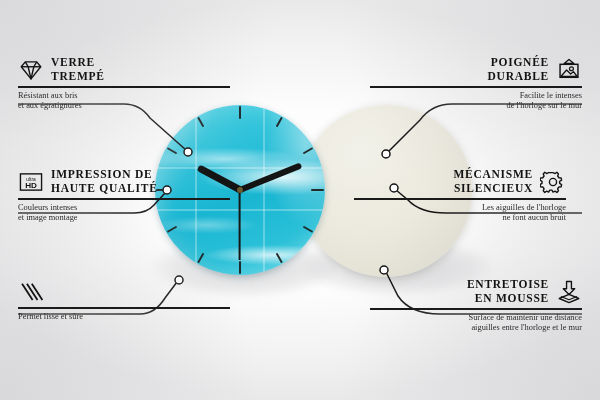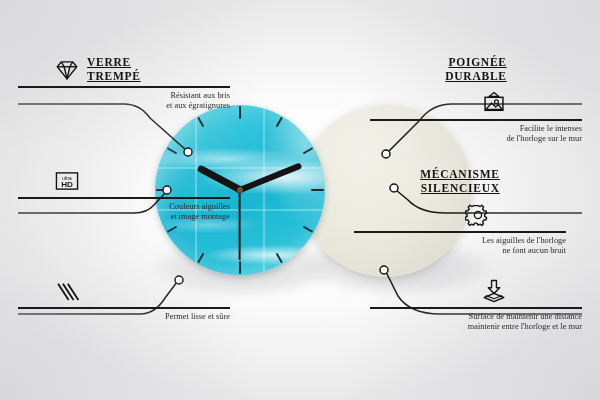--- a/index.html
+++ b/index.html
@@ -20,41 +20,40 @@
       radial-gradient(circle at 0% 0%, rgba(205,205,208,.55) 0%, rgba(205,205,208,0) 38%),
       radial-gradient(circle at 100% 0%, rgba(205,205,208,.5) 0%, rgba(205,205,208,0) 36%),
       radial-gradient(circle at 0% 100%, rgba(200,200,205,.5) 0%, rgba(200,200,205,0) 36%),
       radial-gradient(circle at 100% 100%, rgba(200,200,205,.5) 0%, rgba(200,200,205,0) 36%);
   }
 
   
   .feat{position:absolute;width:212px;}
   .feat .hdrow{display:flex;align-items:center;gap:7px;}
   .feat.left .hdrow{justify-content:flex-start;}
-  .feat.right .hdrow{justify-content:flex-end;flex-direction:column;}
+  .feat.right .hdrow{justify-content:flex-end;flex-direction:row;}
   .ttl{
     font-family:"Liberation Serif", serif;
     font-weight:bold;
     font-size:11.5px;
     letter-spacing:.75px;
     line-height:13.5px;
     color:#131313;
     text-transform:uppercase;
-    text-decoration:underline;
   }
   .feat.left .ttl{text-align:left;}
   .feat.right .ttl{text-align:right;}
   .rule{height:1.6px;background:#1a1a1a;margin:3px 0 3px 0;width:100%;}
   .sub{
     font-family:"Liberation Serif", serif;
     font-size:8.4px;line-height:10.4px;color:#2a2a2a;
   }
-  .feat.left .sub{text-align:right;}
+  .feat.left .sub{text-align:left;}
   .feat.right .sub{text-align:right;}
-  .ico{width:26px;height:26px;flex:0 0 26px;display:block;margin-left:36px;}
+  .ico{width:26px;height:26px;flex:0 0 26px;display:block;}
   .ico svg{display:block;width:26px;height:26px;}
 
   
   #f-verre   {left:18px; top:56px;}
   #f-impr    {left:18px; top:168px;}
   #f-bords   {left:18px; top:278px;}
   
   #f-poignee {left:370px; top:56px;}
   #f-meca    {left:354px; top:168px;}
   #f-entre   {left:370px; top:278px;}
@@ -230,24 +229,28 @@
 
   <div class="feat left" id="f-impr">
     <div class="hdrow">
       <span class="ico">
         <svg viewBox="0 0 32 32">
           <rect x="3" y="6" width="26" height="20" fill="none" stroke="#131313" stroke-width="1.7"></rect>
           <text x="16" y="15" font-family="Liberation Sans, sans-serif" font-size="6" fill="#131313" text-anchor="middle">ultra</text>
           <text x="16" y="23.5" font-family="Liberation Sans, sans-serif" font-size="10" font-weight="bold" fill="#131313" text-anchor="middle">HD</text>
         </svg>
       </span>
-    </div>
-    <div class="rule"></div>
-    <div class="sub">
-      <span>Couleurs aiguilles</span><br>
+      <span class="ttl">
+        <span>IMPRESSION DE</span><br>
+        <span>HAUTE QUALITÉ</span>
+      </span>
+    </div>
+    <div class="rule"></div>
+    <div class="sub">
+      <span>Couleurs intenses</span><br>
       <span>et image montage</span>
     </div>
   </div>
 
   <div class="feat left" id="f-bords">
     <div class="hdrow">
       <span class="ico">
         <svg viewBox="0 0 32 32">
             <g stroke="#131313" stroke-width="2.2" stroke-linecap="butt">
           <line x1="5" y1="7" x2="18" y2="27"></line>
@@ -300,28 +303,32 @@
     </div>
     <div class="rule"></div>
     <div class="sub">
       <span>Les aiguilles de l'horloge</span><br>
       <span>ne font aucun bruit</span>
     </div>
   </div>
 
   <div class="feat right" id="f-entre">
     <div class="hdrow">
+      <span class="ttl">
+        <span>ENTRETOISE</span><br>
+        <span>EN MOUSSE</span>
+      </span>
       <span class="ico">
         <svg viewBox="0 0 32 32">
           <path d="M13 3 L19 3 L19 12 L23 12 L16 19 L9 12 L13 12 Z" fill="none" stroke="#131313" stroke-width="1.7" stroke-linejoin="round"></path>
           <path d="M16 19 L28 24 L16 29 L4 24 Z" fill="none" stroke="#131313" stroke-width="1.7" stroke-linejoin="round"></path>
           <path d="M6 21.5 L16 25.5 L26 21.5" fill="none" stroke="#131313" stroke-width="1.5" stroke-linejoin="round"></path>
         </svg>
       </span>
     </div>
     <div class="rule"></div>
     <div class="sub">
       <span>Surface de maintenir une distance</span><br>
-      <span>maintenir entre l'horloge et le mur</span>
+      <span>aiguilles entre l'horloge et le mur</span>
     </div>
   </div>
 
 </div>
 
 </body></html>

